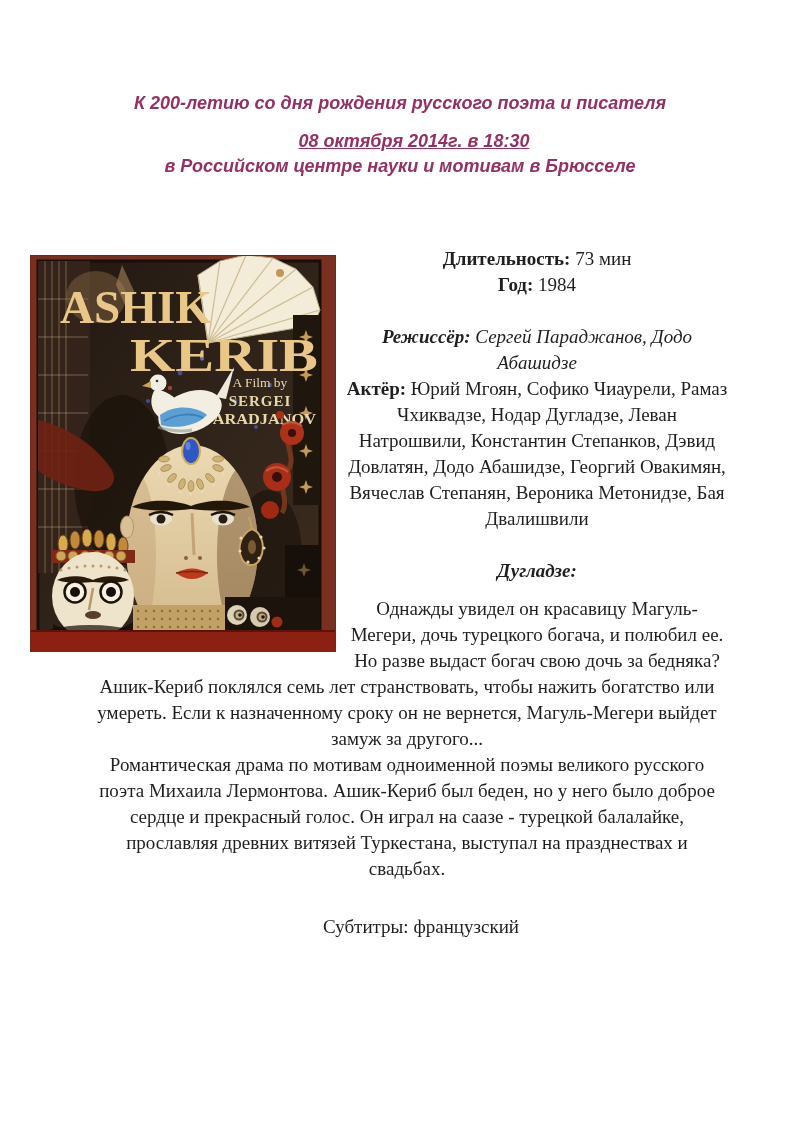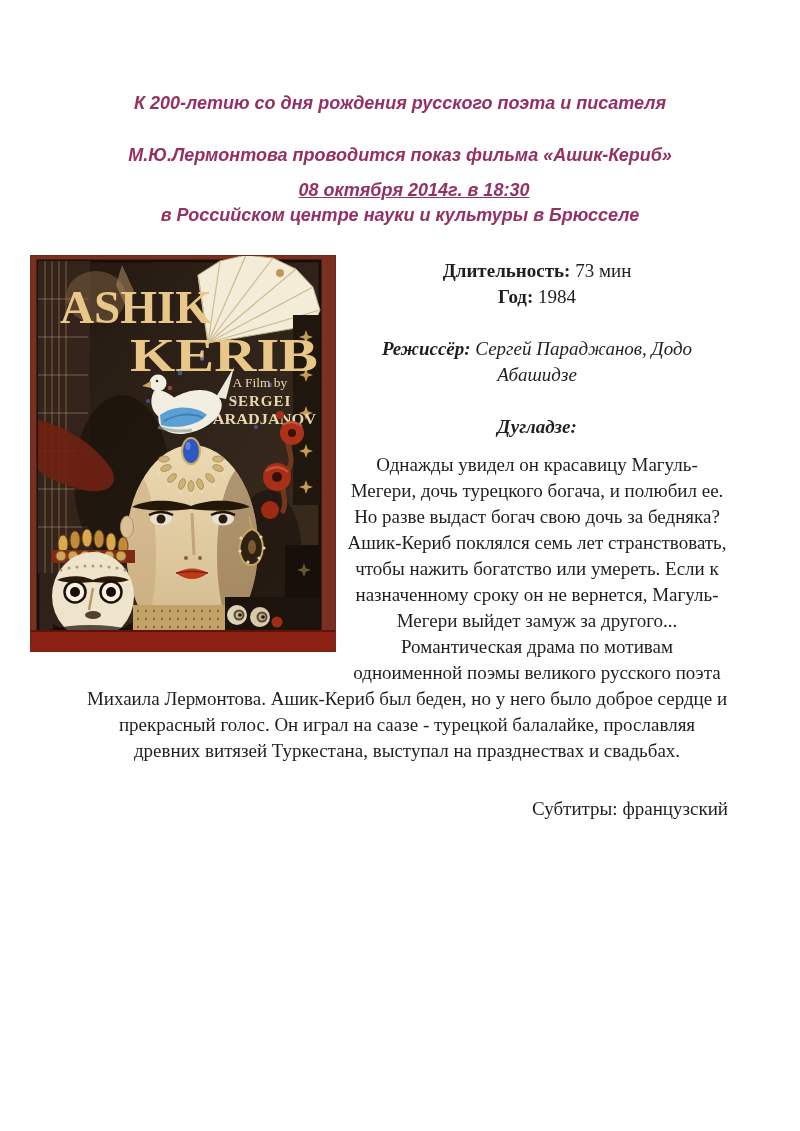--- a/index.html
+++ b/index.html
@@ -14,60 +14,58 @@
 
   
   .header {
     position:absolute; top:91px; left:0; width:800px;
     text-align:center;
     font-family:"Liberation Sans", sans-serif;
     font-weight:bold; font-style:italic;
     font-size:18px; line-height:25px;
     color:#943162;
   }
-  .h-line1 { margin-bottom:27px;font-style:italic; }
+  .h-line1 { margin-bottom:13px;font-style:italic; }
   .h-line2 { margin-bottom:10px; }
   .h-date  { text-decoration:underline;padding-left:28px; }
 
   
   .poster {
     position:absolute; left:30px; top:255px;
     width:306px; height:364px;text-align:right;
   }
   .poster svg { display:block; }
 
   
   .body-text {
     position:absolute; top:246px; left:86px; width:642px;
     font-size:19px; line-height:26px;
     color:#1f1f1f;
     text-align:center;
-    margin-top:12px;
   }
   .float-spacer { float:left; width:260px; height:424px; }
   .para { margin:0; }
   .mt-line { margin-top:26px;font-style:italic; }
   .mt-small { margin-top:12px; }
   .subtitles-line {
     margin-top:32px;
-    text-align:right;
+    text-align:center;
     padding-left:28px;
   }
   .lbl { font-weight:bold; }
 </style>
 </head>
 <body>
 
 <div class="page">
 
   <div class="header">
     <div class="h-line1">К 200-летию со дня рождения русского поэта и писателя</div>
-    <div class="h-line2">М.Ю.Лермонтова проводится показ фильма «Ашик-Кериб»</div>
     <div class="h-date">08 октября 2014г. в 18:30</div>
-    <div class="h-venue">в Российском центре науки и культуры в Брюсселе</div>
+    <div class="h-venue">в Российском центре науки и мотивам в Брюсселе</div>
   </div>
 
   <div class="poster">
     <svg width="306" height="397" viewBox="0 0 306 397" xmlns="http://www.w3.org/2000/svg">
       <defs>
         <linearGradient id="bgGrad" x1="0" y1="0" x2="1" y2="1">
           <stop offset="0" stop-color="#221810"></stop>
           <stop offset="0.55" stop-color="#31241a"></stop>
           <stop offset="1" stop-color="#3c2c1e"></stop>
         </linearGradient>
@@ -314,20 +312,21 @@
 
   <div class="body-text">
     <div class="float-spacer"></div>
 
     <p class="para"><span class="lbl">Длительность:</span><span> 73 мин</span></p>
 
     <p class="para"><span class="lbl">Год:</span><span> 1984</span></p>
 
     <p class="para mt-line"><span class="lbl">Режиссёр:</span><span> Сергей Параджанов, Додо Абашидзе</span></p>
 
+    <p class="para"><span class="lbl">Актёр:</span><span> Юрий Мгоян, Софико Чиаурели, Рамаз Чхиквадзе, Нодар Дугладзе, Леван Натрошвили, Константин Степанков, Дэвид Довлатян, Додо Абашидзе, Георгий Овакимян, Вячеслав Степанян, Вероника Метонидзе, Бая Двалишвили</span></p>
 
     <p class="para mt-line lbl">Дугладзе:</p>
 
     <p class="para mt-small">Однажды увидел он красавицу Магуль-Мегери, дочь турецкого богача, и полюбил ее. Но разве выдаст богач свою дочь за бедняка? Ашик-Кериб поклялся семь лет странствовать, чтобы нажить богатство или умереть. Если к назначенному сроку он не вернется, Магуль-Мегери выйдет замуж за другого...</p>
 
     <p class="para">Романтическая драма по мотивам одноименной поэмы великого русского поэта Михаила Лермонтова. Ашик-Кериб был беден, но у него было доброе сердце и прекрасный голос. Он играл на саазе - турецкой балалайке, прославляя древних витязей Туркестана, выступал на празднествах и свадьбах.</p>
 
     <p class="para subtitles-line"><span>Субтитры:</span><span> французский</span></p>
   </div>
 

